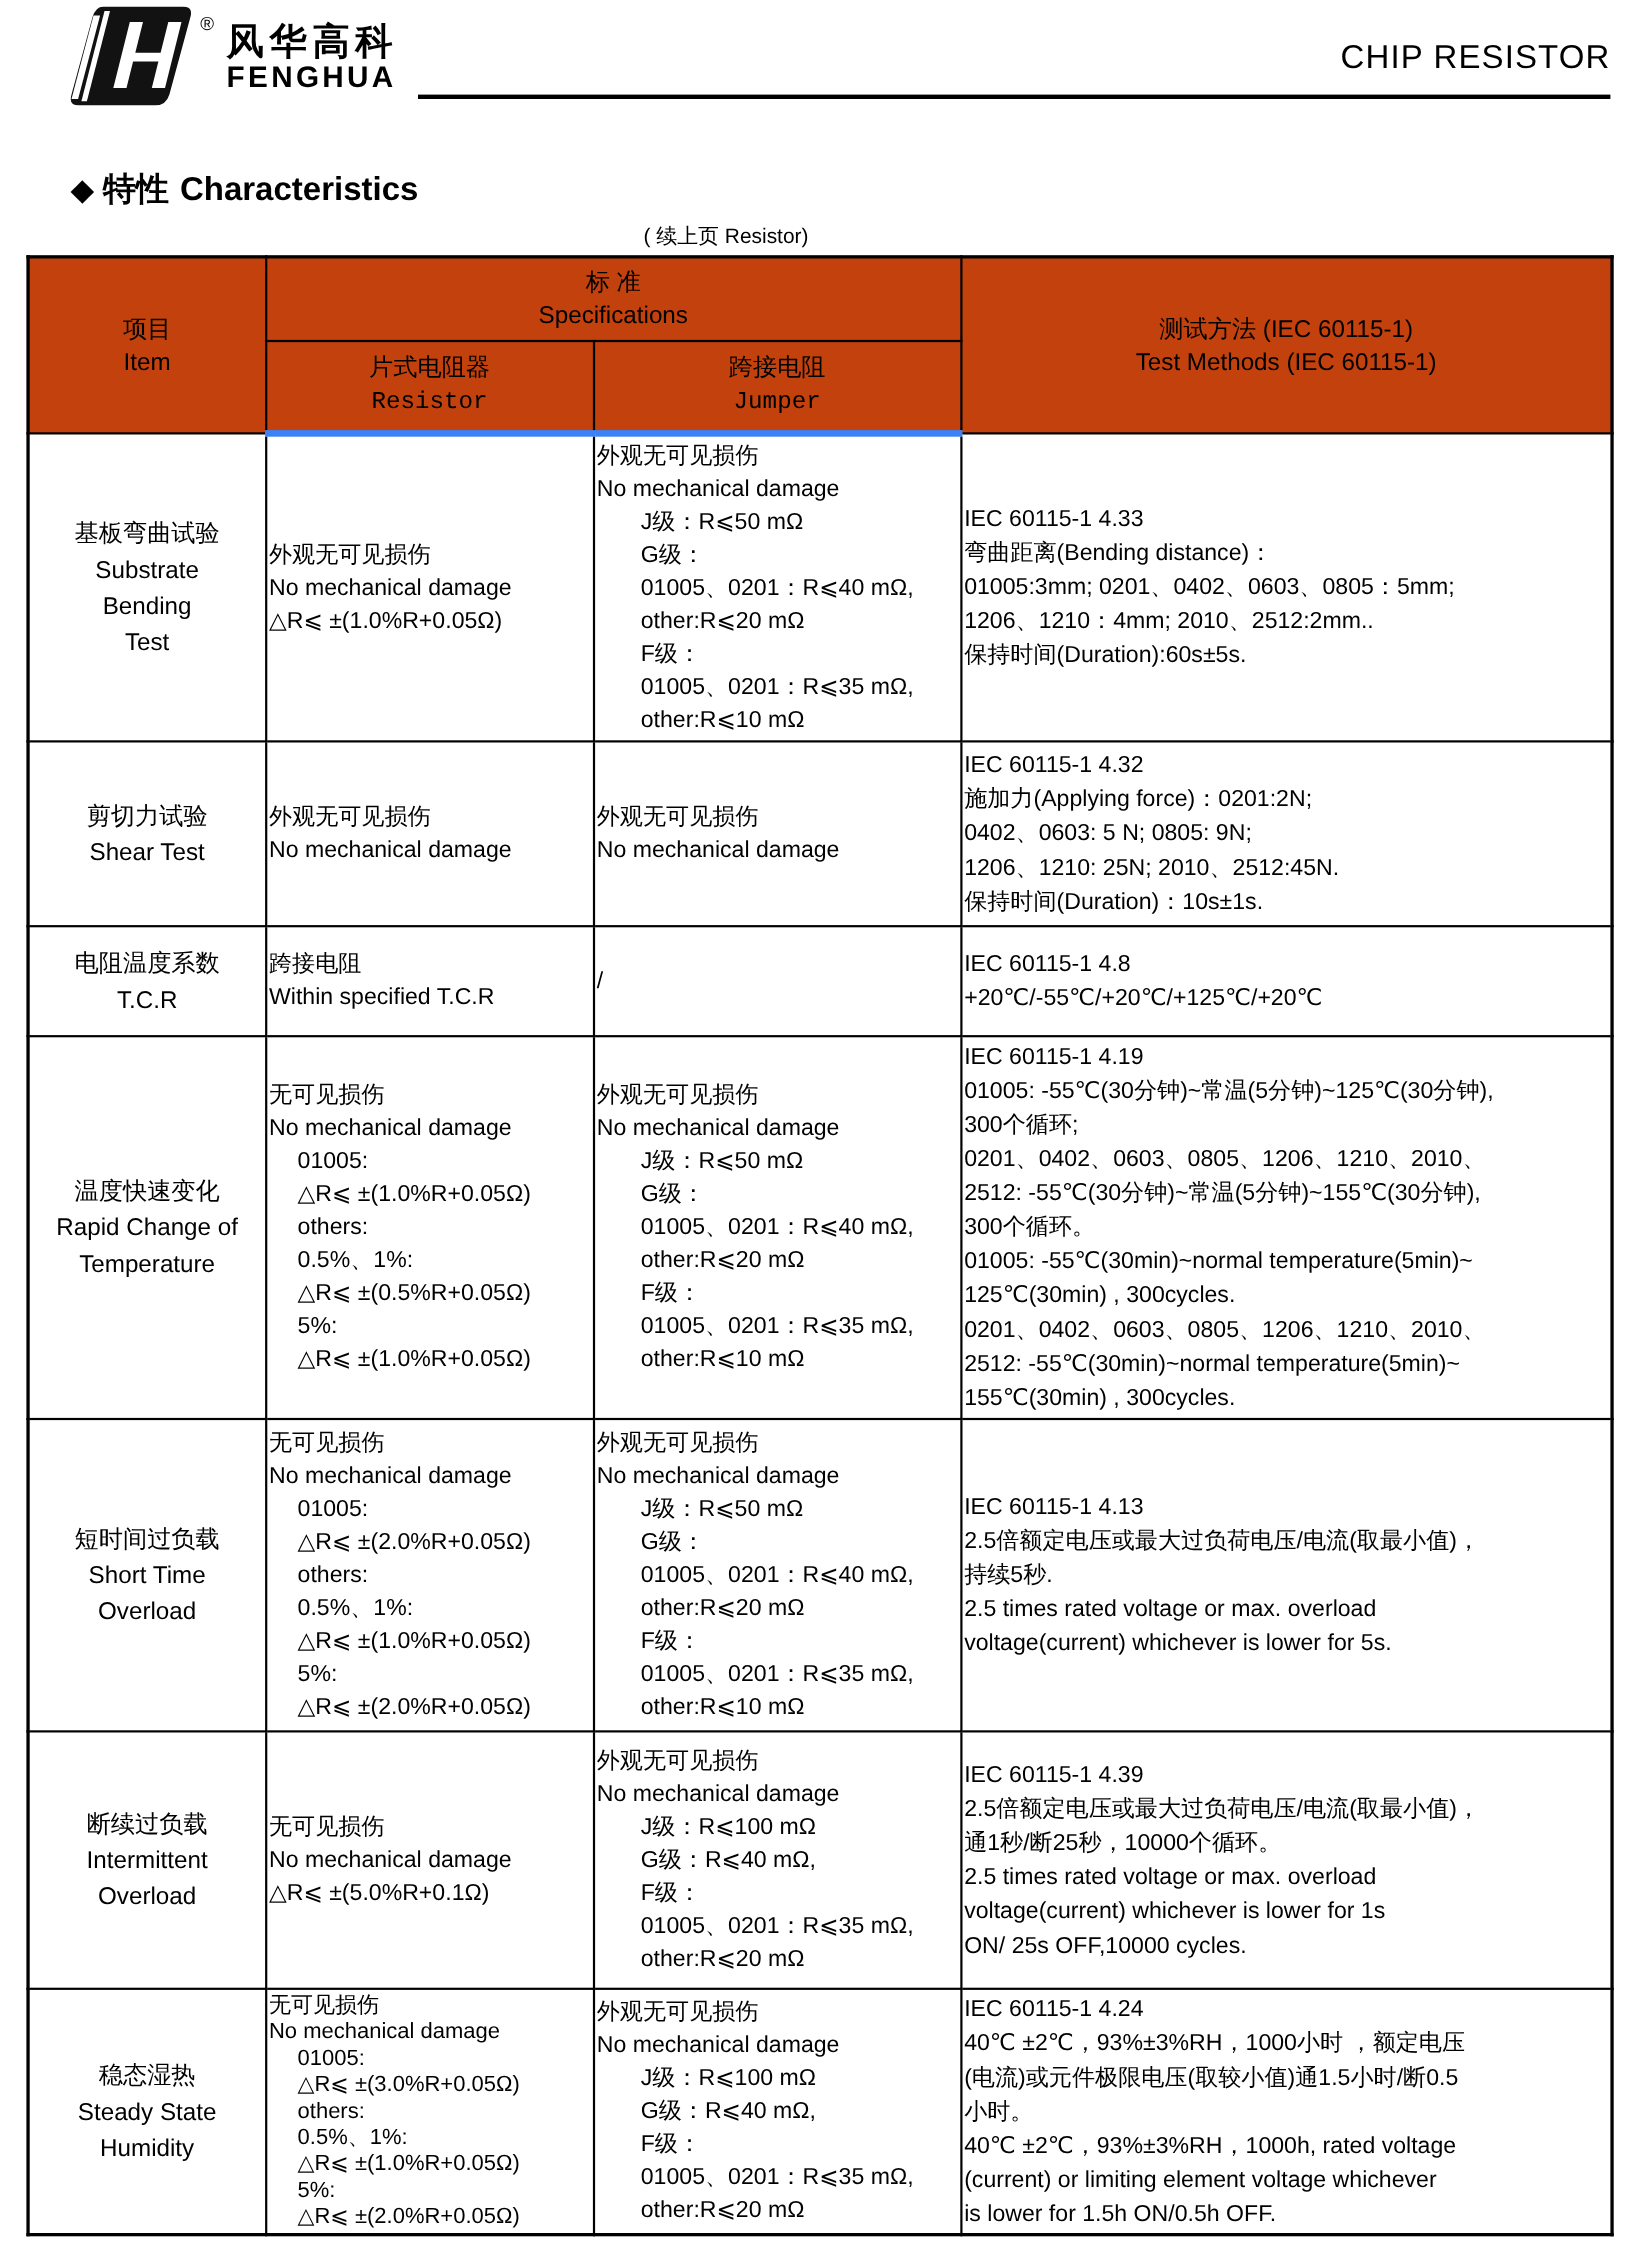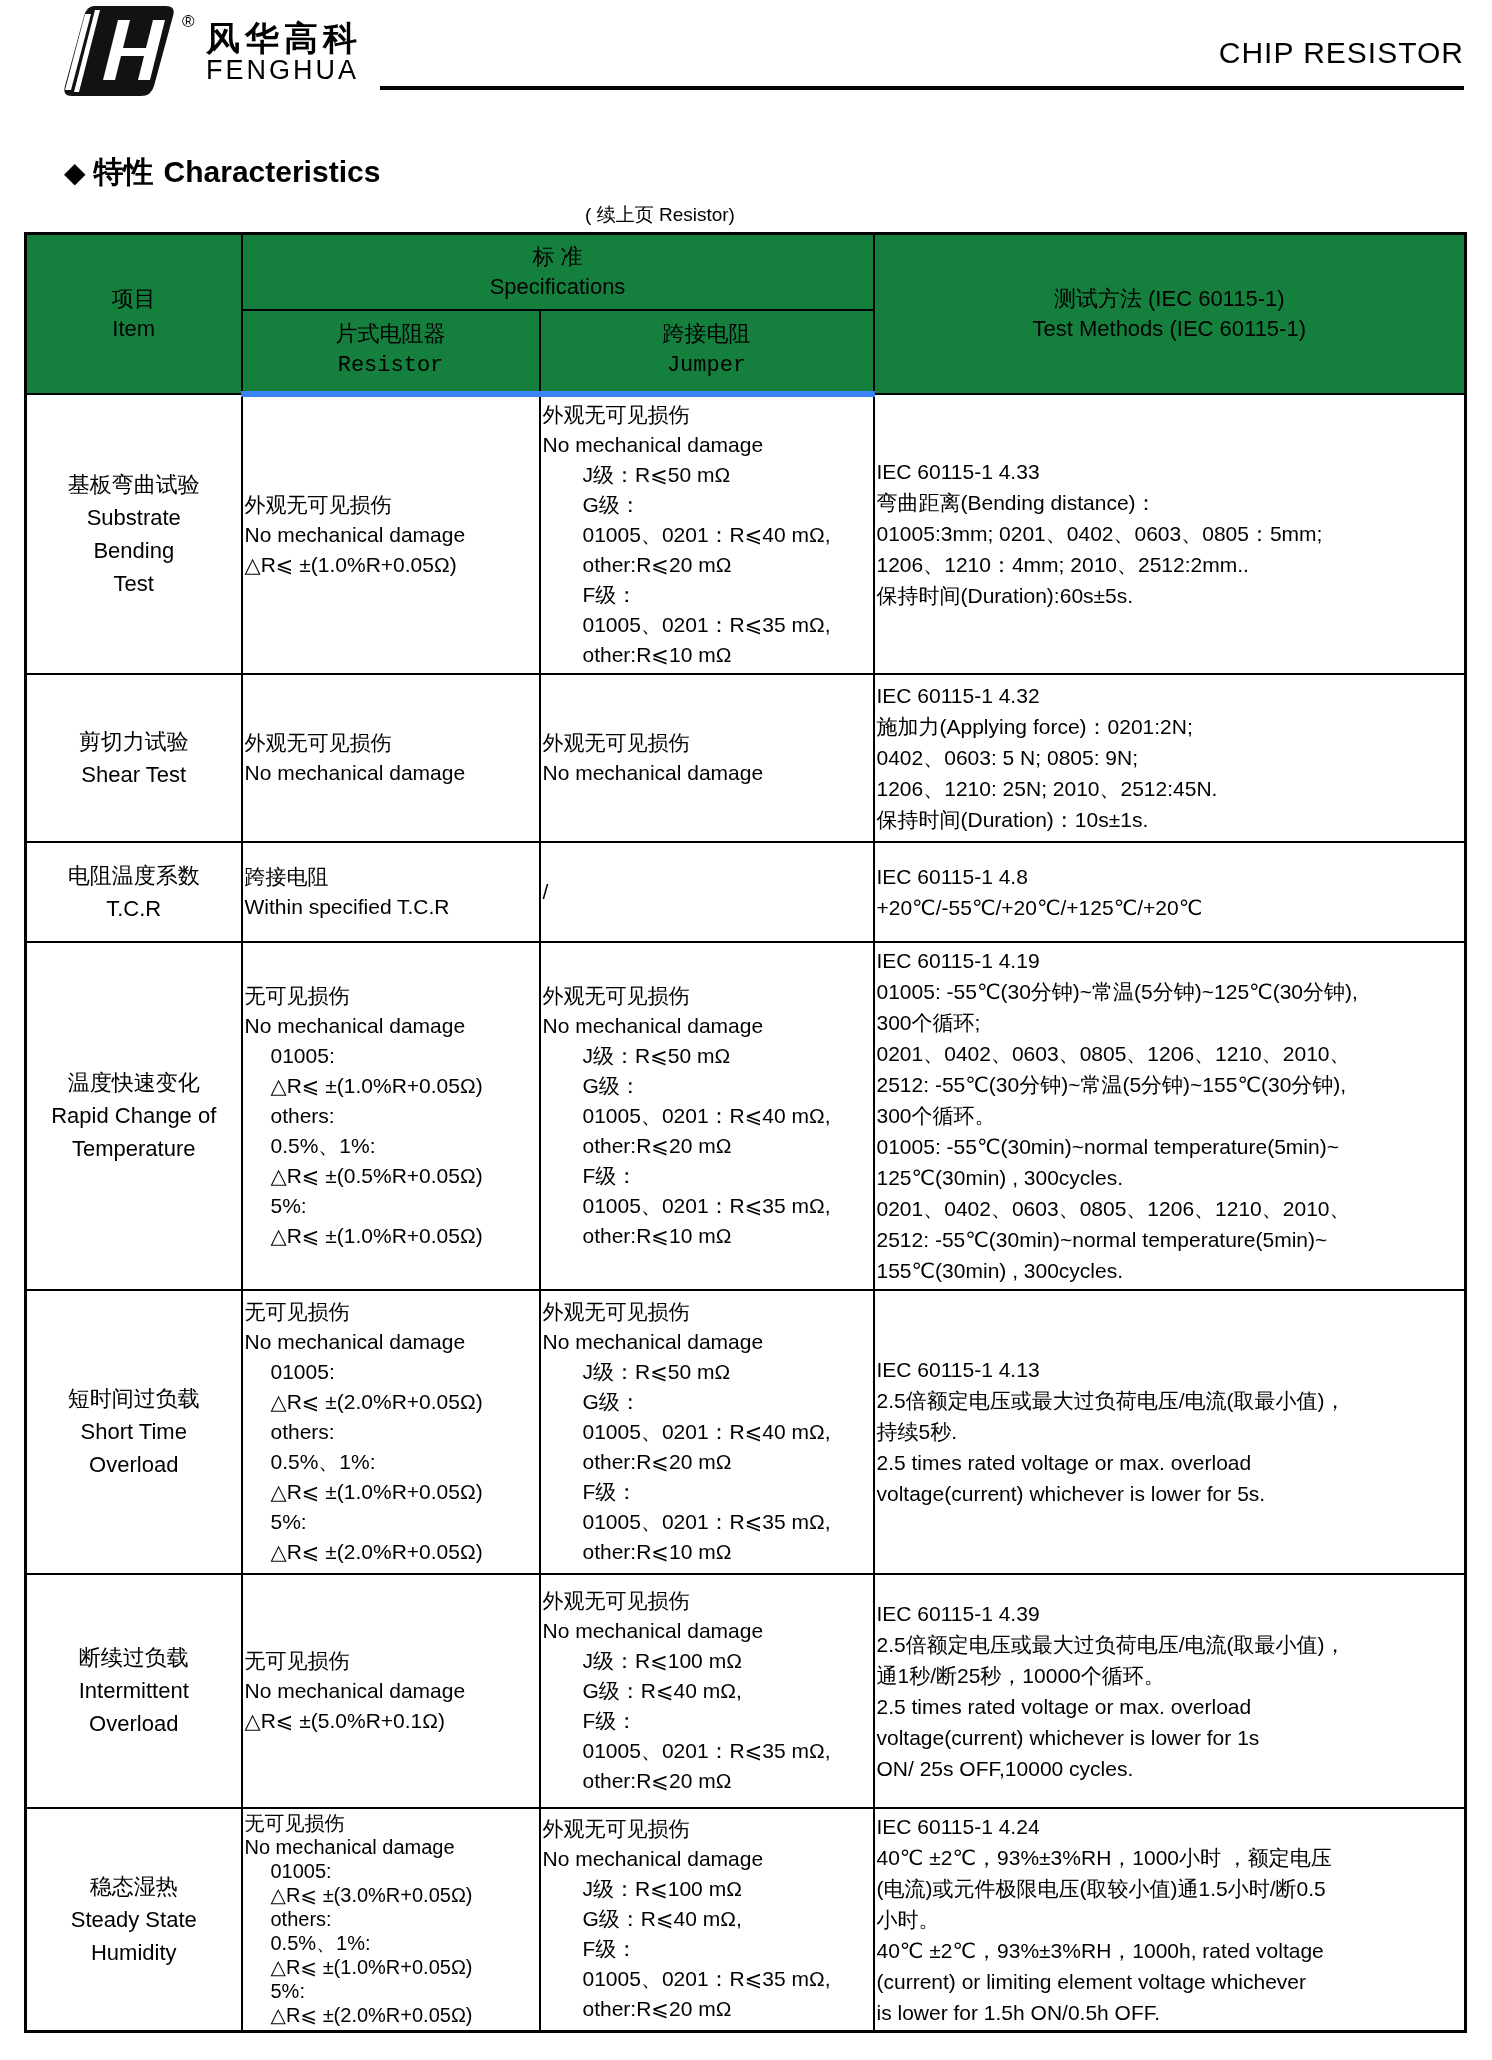--- a/index.html
+++ b/index.html
@@ -8,38 +8,38 @@
     font-family:"Liberation Sans","DejaVu Sans",sans-serif;
     color:#000;
   }
   .page { position:relative; width:1492px; height:2060px; overflow:hidden; background:#fff; }
 
   
   .logo-mark { position:absolute; left:62px; top:6px; width:114px; height:90px; }
   .reg-mark { position:absolute; left:182px; top:12px; font-size:17px; }
   .brand-block { position:absolute; left:206px; top:20px; }
   .brand-cn { font-size:34px; font-weight:bold; letter-spacing:5px; line-height:36px; }
-  .brand-en { font-size:27px; font-weight:normal; letter-spacing:3px; line-height:28px; }
+  .brand-en { font-size:27px; font-weight:bold; letter-spacing:3px; line-height:28px; }
   .doc-title { position:absolute; right:28px; top:36px; font-size:30px; letter-spacing:1px; }
   .header-rule { position:absolute; left:380px; top:86px; width:1084px; height:4px; background:#000; }
 
   
   .section-title { position:absolute; left:24px; top:152px; font-size:30px; font-weight:bold;margin-left:40px; }
   .section-title .diamond { font-size:28px; margin-right:8px; }
   .section-title .en { margin-left:10px; font-weight:bold; }
   .continue-note { position:absolute; left:0; top:202px; width:1320px; text-align:center; font-size:19px; }
 
   
   table.spec-table {
     position:absolute; left:24px; top:232px; width:1440px;
     border-collapse:collapse; table-layout:fixed;
     border:3px solid #000;
   }
   .spec-table th, .spec-table td { border:2px solid #000; padding:2px; vertical-align:middle; }
-  .spec-table thead th { background:#15803d; font-weight:normal; font-size:22px; line-height:30px; text-align:center; }
+  .spec-table thead th { background:#c2410c; font-weight:normal; font-size:22px; line-height:30px; text-align:center; }
   .spec-table thead tr:last-child th { border-bottom:6px solid #3b82f6;font-family:Liberation Mono, monospace; }
   .prelines { white-space:pre-line; }
   .item-cell { text-align:center; font-size:22px; line-height:33px; }
   .cell-head { text-align:left; font-size:21px; line-height:30px; }
   .cell-body { text-align:left; font-size:21px; line-height:30px; padding-left:26px; }
   td.jumper .cell-body { padding-left:40px; }
   .test-cell { font-size:21px; line-height:31px; text-align:left; padding:2px 8px 2px 20px; }
   td.tight .cell-head { font-size:20px; line-height:24px; }
   td.tight .cell-body { font-size:20px; line-height:24px; }
 </style>

